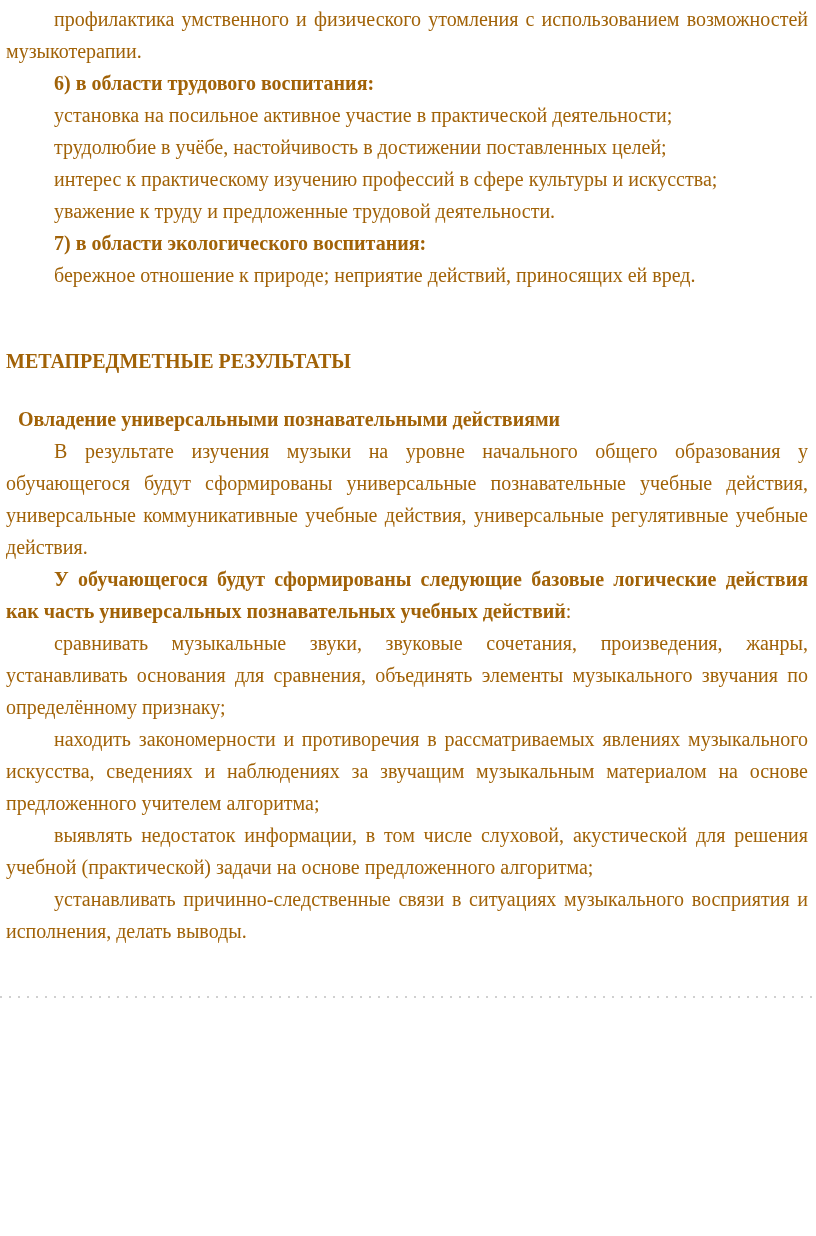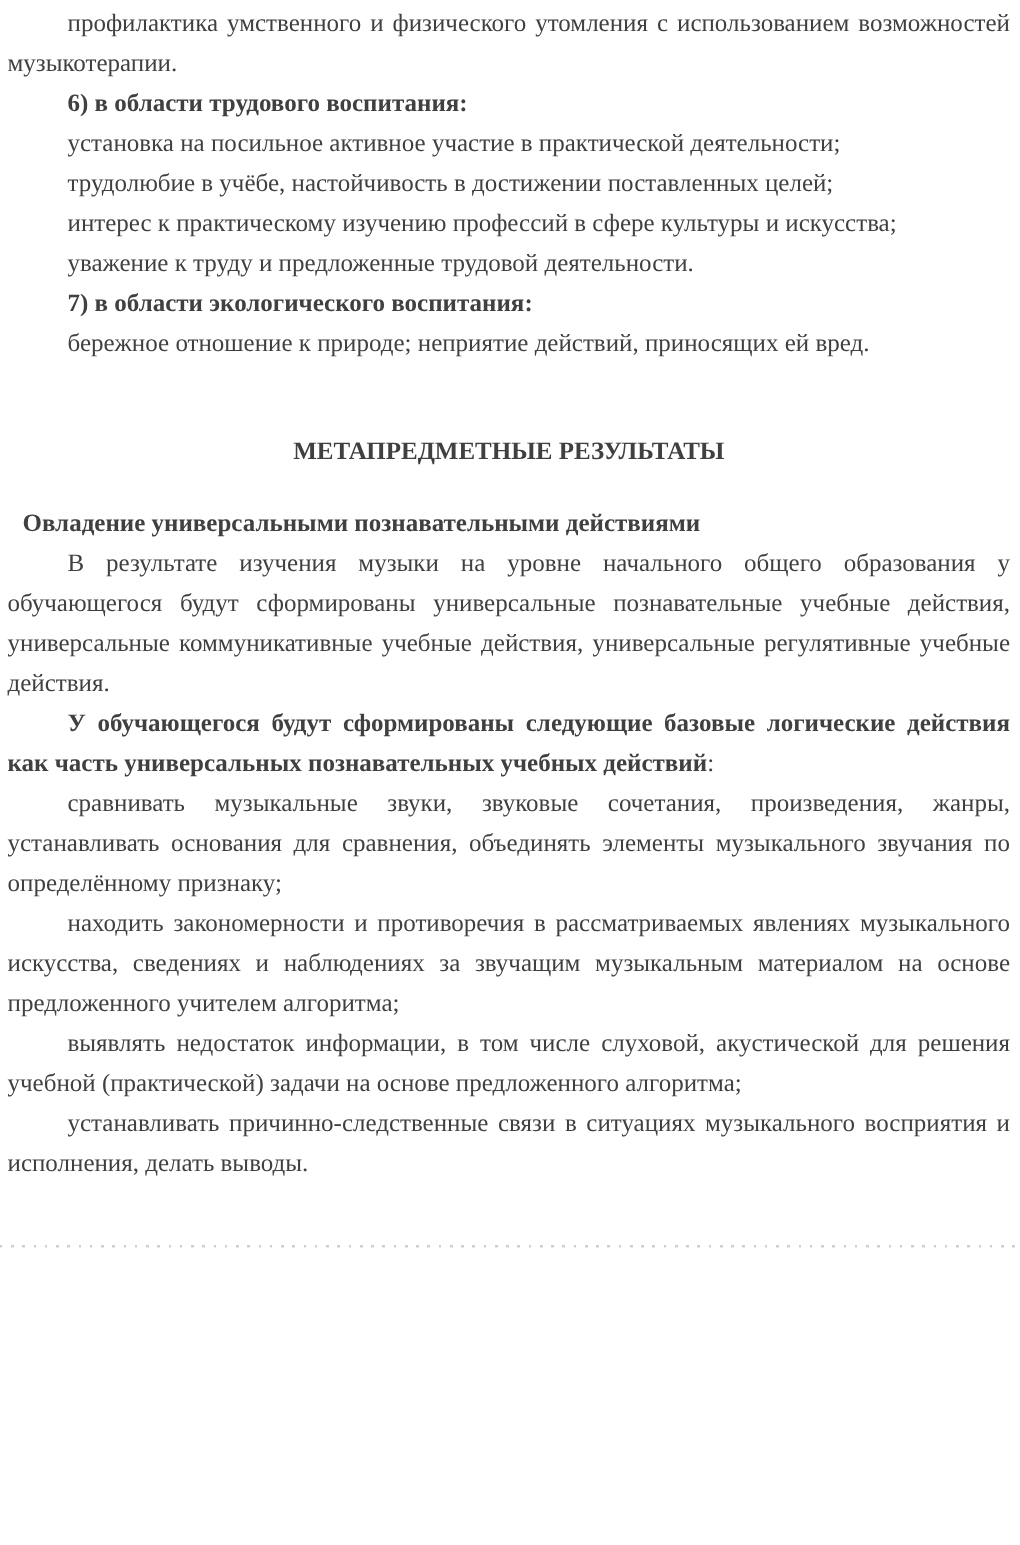--- a/index.html
+++ b/index.html
@@ -6,21 +6,21 @@
     margin: 0;
     padding: 0;
     background: #ffffff;
   }
   .page {
     position: relative;
     width: 816px;
     height: 1000px;
     margin: 0;
     background: #ffffff;
-    color: #404040;
+    color: #a16207;
     font-family: "Liberation Serif", "DejaVu Serif", serif;
     font-size: 20px;
     line-height: 32px;
     overflow: hidden;
     box-sizing: border-box;
     padding: 3px 8px 0 6px;
   }
   .page p {
     margin: 0;
     padding: 0;
@@ -33,21 +33,21 @@
   
   p.heading-inline {
     font-weight: bold;
     text-indent: 48px;
     text-align: left;
   }
   
   p.section-title {
     font-weight: bold;
     text-indent: 0;
-    text-align: center;
+    text-align: left;
     margin-top: 54px !important;
     margin-bottom: 26px !important;
   }
   
   p.sub-title {
     font-weight: bold;
     text-indent: 0;
     text-align: left;
     margin-left: 12px;
   }

